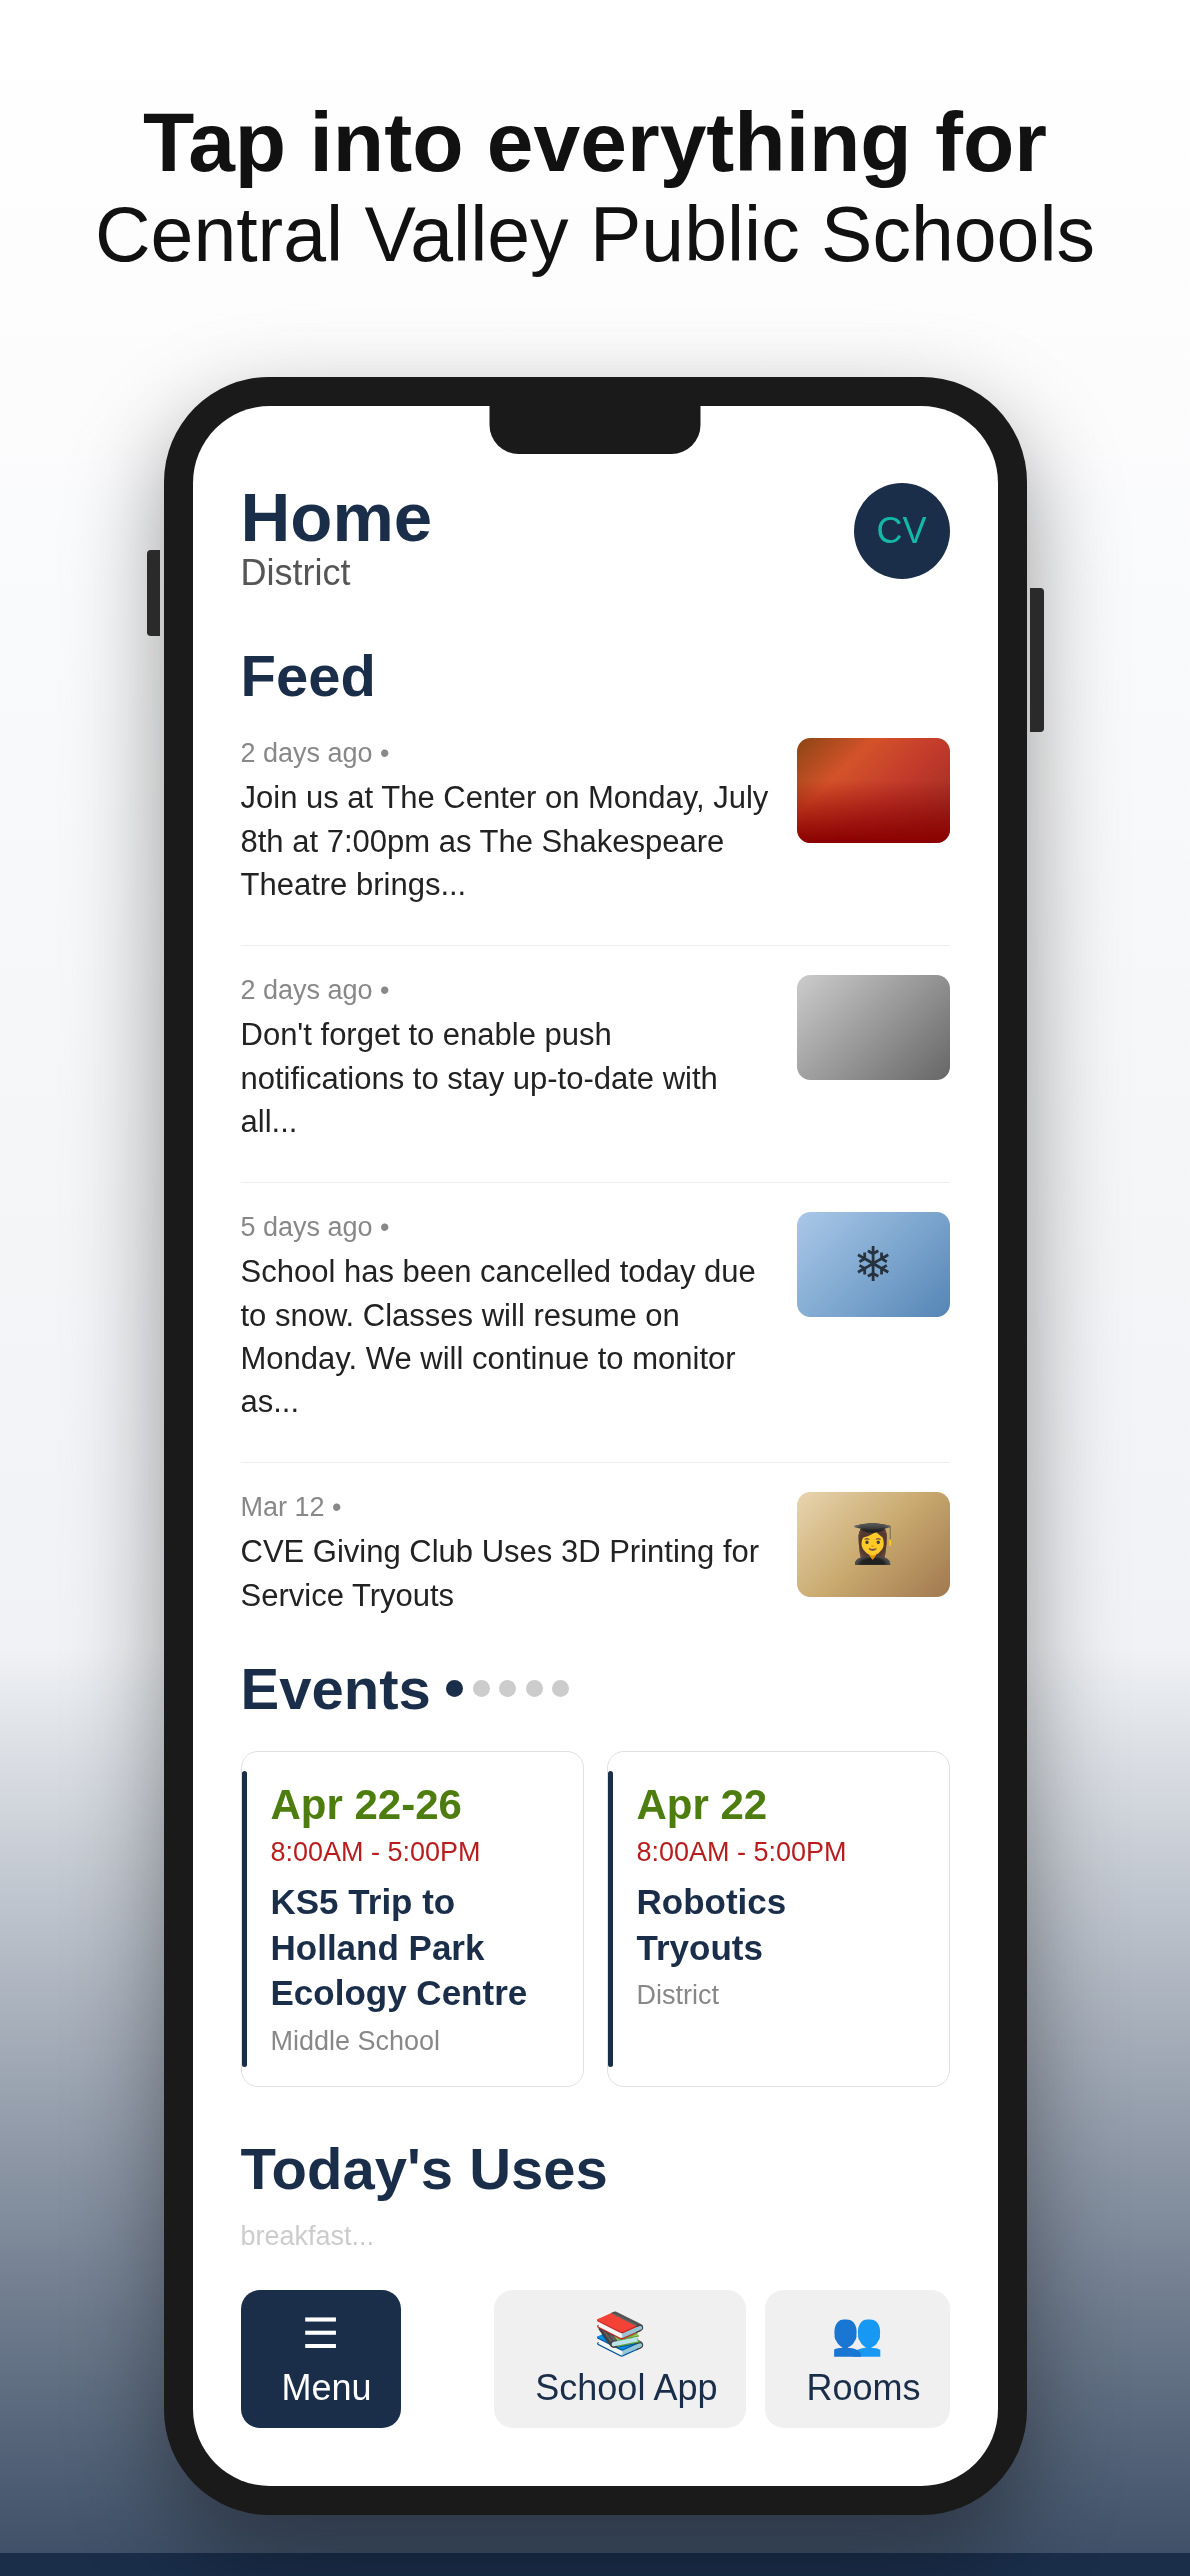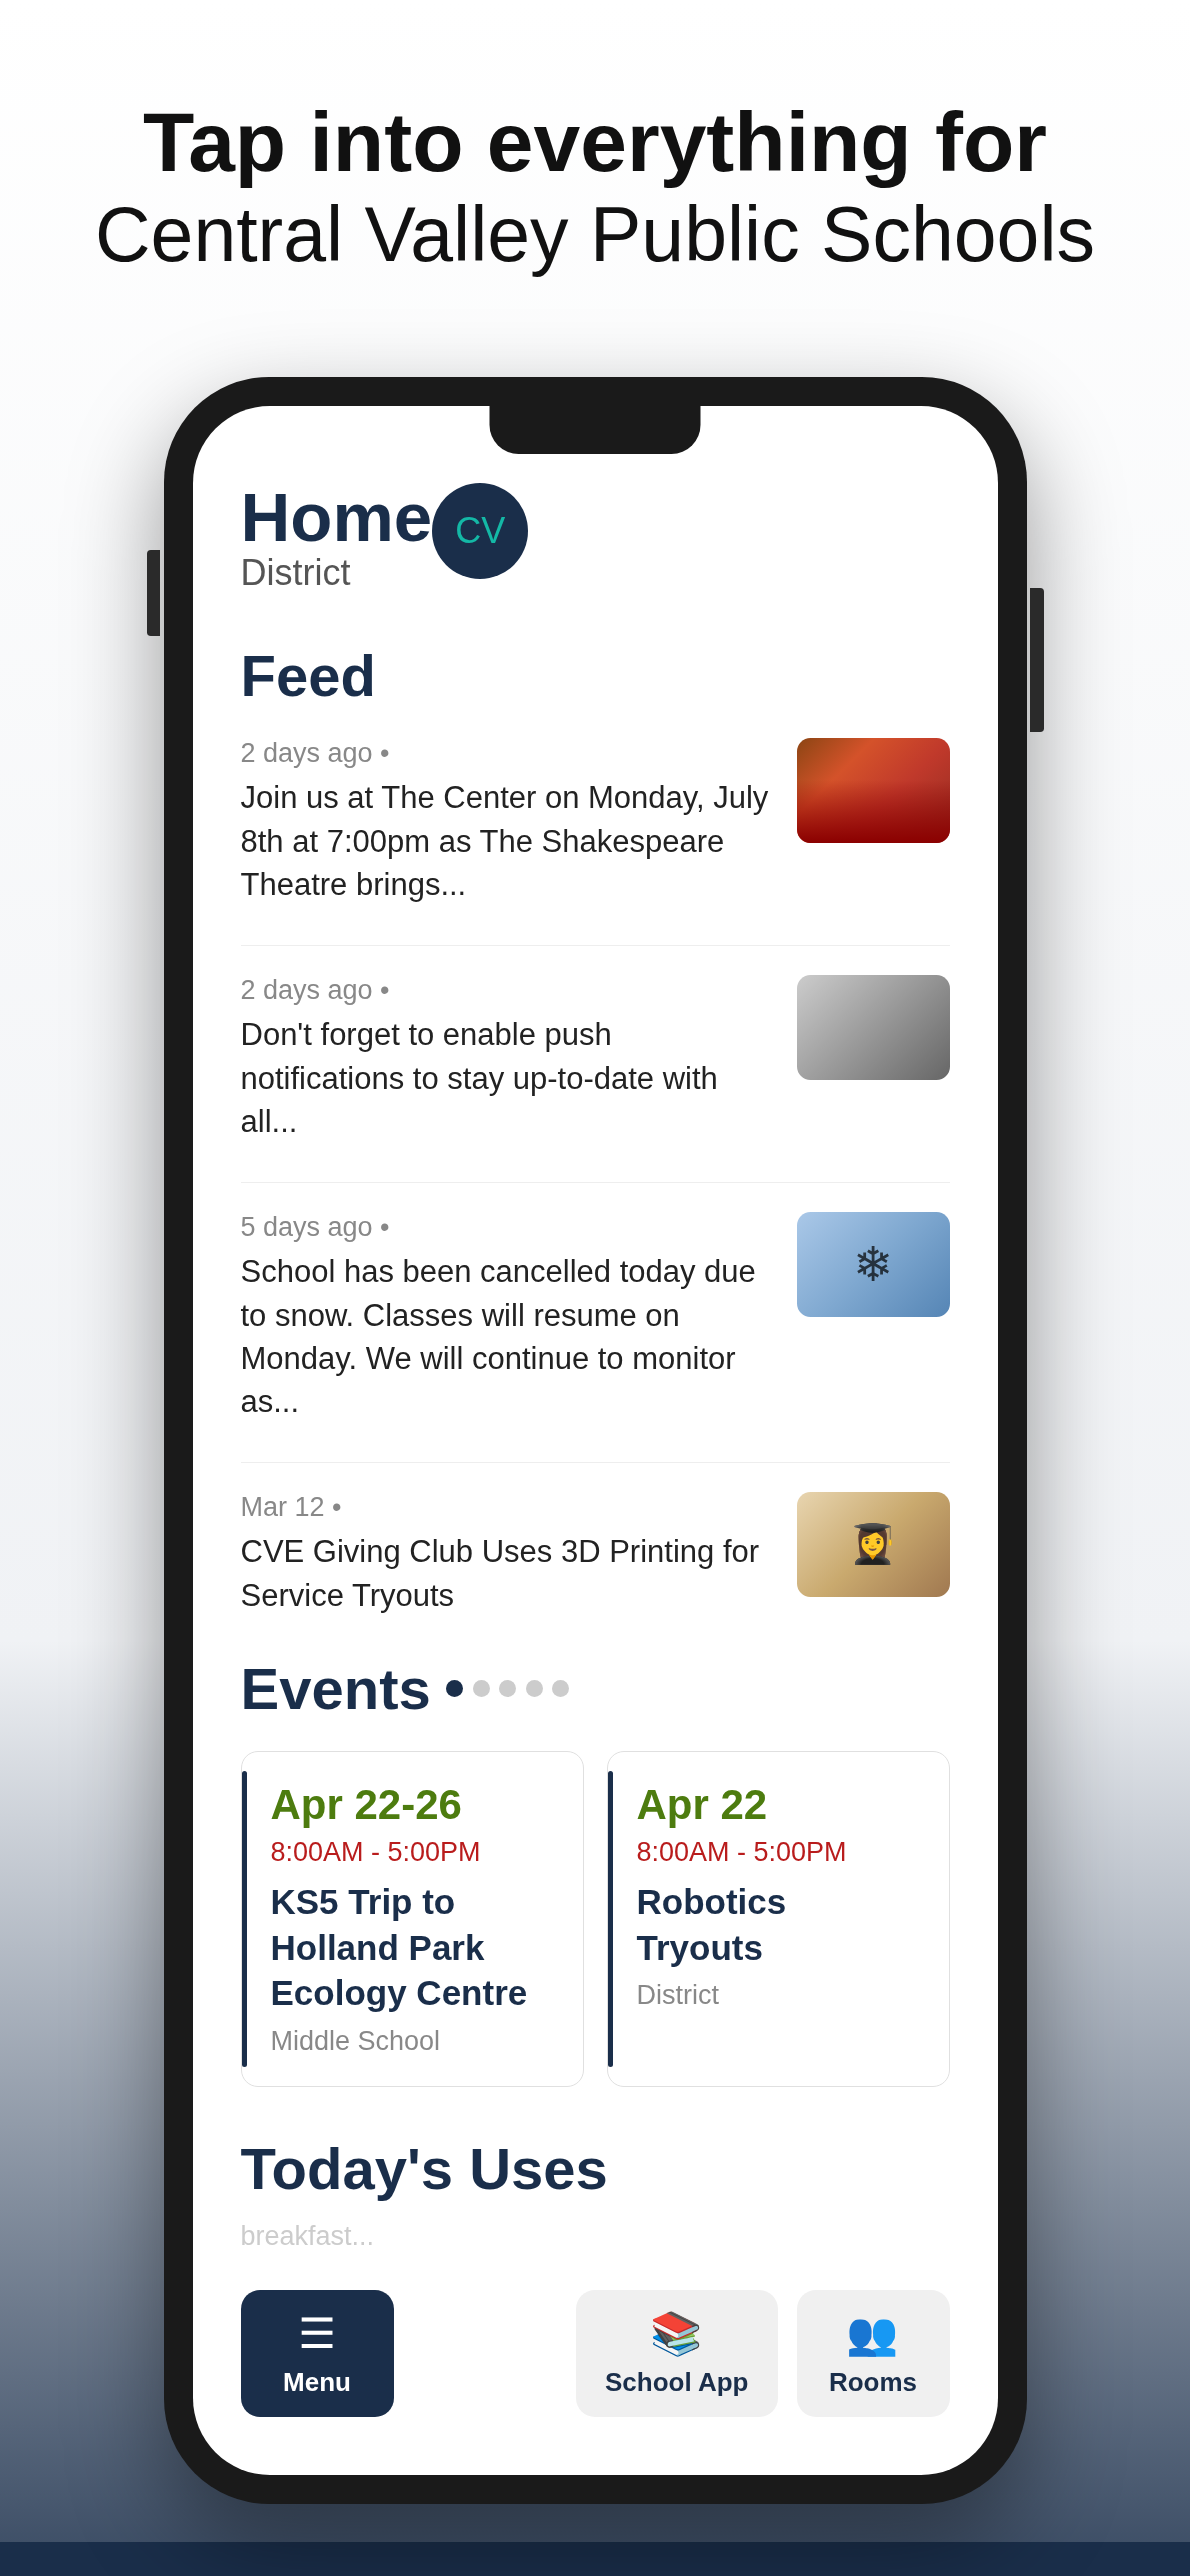--- a/index.html
+++ b/index.html
@@ -105,21 +105,21 @@
     }
 
     
     .app-content {
       padding: 77px 48px 0;
     }
 
     
     .home-header {
       display: flex;
-      justify-content: flex-start;
+      justify-content: space-between;
       align-items: flex-start;
       margin-bottom: 48px;
     }
 
     .home-title-block {}
 
     .home-title {
       font-size: 69px;
       font-weight: 900;
       color: #1a2e4a;
@@ -367,23 +367,24 @@
     .nav-icon {
       font-size: 48px;
       color: white;
     }
 
     .nav-icon.dark-text {
       color: #1a2e4a;
     }
 
     .nav-label {
-      font-size: 26px;
+      font-size: 36px;
       color: white;
-      font-weight: 700;
+      font-weight: 400;
+      margin-left: 12px;
     }
 
     .nav-label.dark-text {
       color: #1a2e4a;
     }
 
     .feed-divider {
       border: none;
       border-top: 1px solid #eee;
       margin: 9.6px 0 29px;

